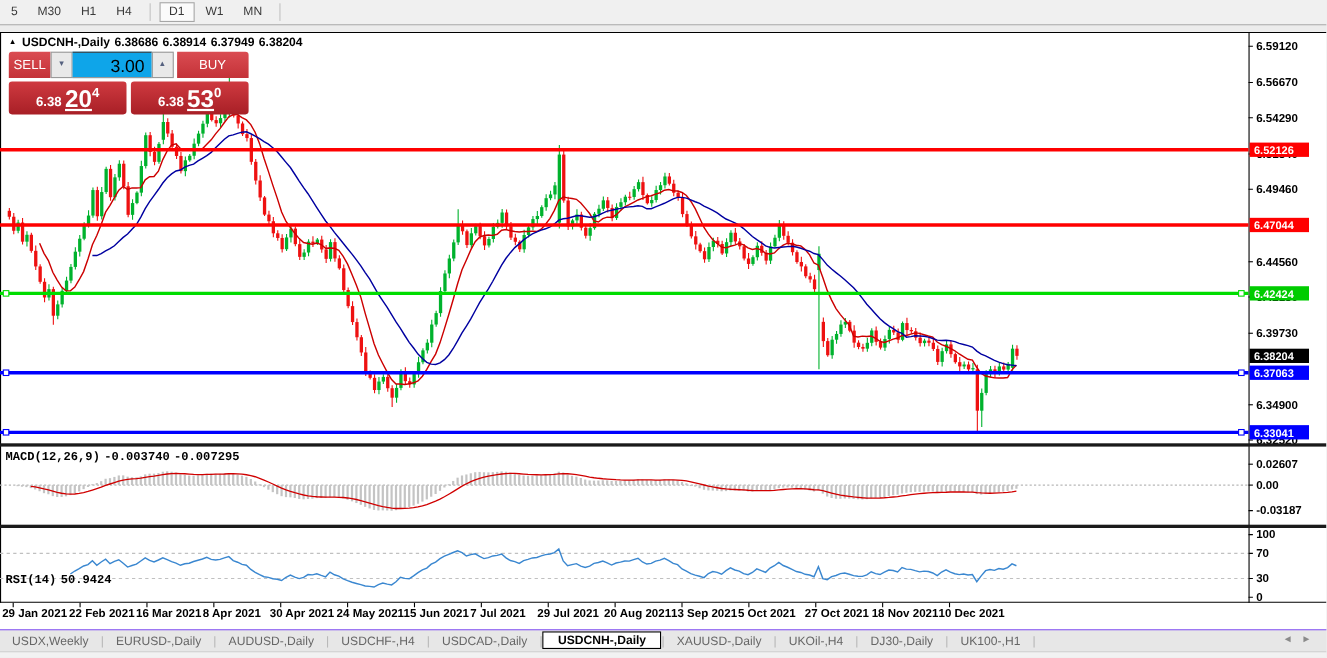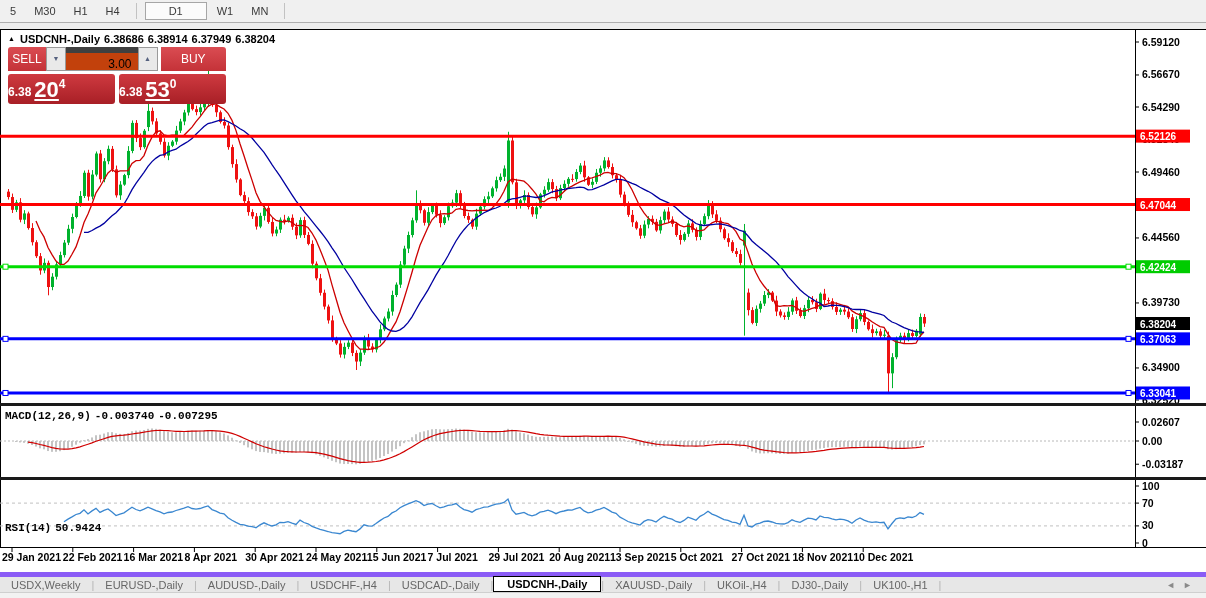--- a/index.html
+++ b/index.html
@@ -4,21 +4,21 @@
 <style>
   * { box-sizing: border-box; margin: 0; padding: 0; }
   html,body { width:1206px; height:598px; overflow:hidden; background:#ececec;
     font-family:"Liberation Sans", sans-serif; position:relative; }
 
   
   .toolbar { position:absolute; top:0; left:0; width:1206px; height:23px;
     background:#f0f0f0; border-bottom:1px solid #adadad;
     display:flex; align-items:center; font-size:11px; color:#3a3a3a; padding-left:1px; }
   .tf-btn { padding:3px 8px; margin:0 1px; cursor:default; }
-  .tf-btn.active { background:#fbfbfb; border:1px solid #a6a6a6; padding:2px 23px; }
+  .tf-btn.active { background:#fbfbfb; border:1px solid #a6a6a6; padding:2px 8px; }
   .tb-sep { width:1px; height:16px; background:#c2c2c2; margin:0 7px; }
 
   
   .chart-window { position:absolute; top:29px; left:0; width:1206px; height:543px;
     background:#ffffff; }
   #chart-svg { position:absolute; top:0; left:0; }
 
   .ohlc-header { position:absolute; top:4px; left:8px; font-size:11px; font-weight:bold;
     color:#000; z-index:3; letter-spacing:0; }
   .ohlc-header .tri { font-size:7px; position:relative; top:-2px; margin-right:5px; }
@@ -31,34 +31,34 @@
 
   
   .trade-panel { position:absolute; top:18px; left:8px; width:218px; z-index:5; }
   .tp-row1 { display:flex; height:24px; }
   .tp-btn { background:linear-gradient(#da4c52,#c43238); color:#fff; font-size:12px;
     text-align:center; line-height:24px; border-radius:3px 3px 0 0; cursor:pointer; }
   .tp-sell { width:38px; border-radius:3px 0 0 0; }
   .tp-buy  { width:50px; margin-left:3px; border-radius:0 3px 0 0; flex:1; }
   .tp-spin { width:20px; background:#e9e9e9; border:1px solid #9a9a9a; color:#55617f;
     font-size:7px; text-align:center; line-height:22px; cursor:pointer; }
-  .tp-vol { flex:1; background:#c2410c; border-top:6px solid #404040; border-bottom:1px solid #9a9a9a;
-    font-size:12px; text-align:right; padding:4px 6px 0 0; color:#000; }
+  .tp-vol { flex:1; background:#0ea5e9; border-top:1px solid #404040; border-bottom:1px solid #9a9a9a;
+    font-size:16px; text-align:right; padding:4px 6px 0 0; color:#000; }
   .tp-row2 { display:flex; margin-top:3px; height:30px; }
   .tp-quote { width:107px; background:linear-gradient(#cf3a40,#a81f26); border-radius:3px;
-    color:#fff; display:flex; align-items:flex-end; justify-content:flex-start;
+    color:#fff; display:flex; align-items:flex-end; justify-content:center;
     padding-bottom:3px; cursor:pointer; }
   .tp-quote + .tp-quote { margin-left:4px; }
   .tp-quote .small { font-size:12px; font-weight:bold; margin-right:3px; margin-bottom:2px; }
   .tp-quote .big { font-size:22px; font-weight:bold; line-height:22px;text-decoration:underline; }
   .tp-quote .sup { font-size:12px; font-weight:bold; position:relative; top:-10px; }
 
   
   .tabbar { position:absolute; top:572px; left:0; width:1206px; height:20px;
-    background:#e7e7e7; border-top:5px solid #8b5cf6; display:flex; align-items:center;
+    background:#e7e7e7; border-top:1px solid #8b5cf6; display:flex; align-items:center;
     font-size:11px; color:#666; }
   .tab { padding:2px 11px; white-space:nowrap; cursor:pointer; }
   .tab.active { background:#fff; border:1px solid #000; font-weight:bold; color:#000;
     padding:1px 13px; margin-top:-1px; }
   .tab-sep { color:#b5b5b5; }
   .tab-arrows { position:absolute; right:6px; top:3px; font-size:9px; color:#8a8a8a; letter-spacing:8px; cursor:pointer; }
 
   .statusbar { position:absolute; top:592px; left:0; width:1206px; height:6px;
     background:#f2f2f2; border-top:1px solid #cfcfcf; }
 </style>

